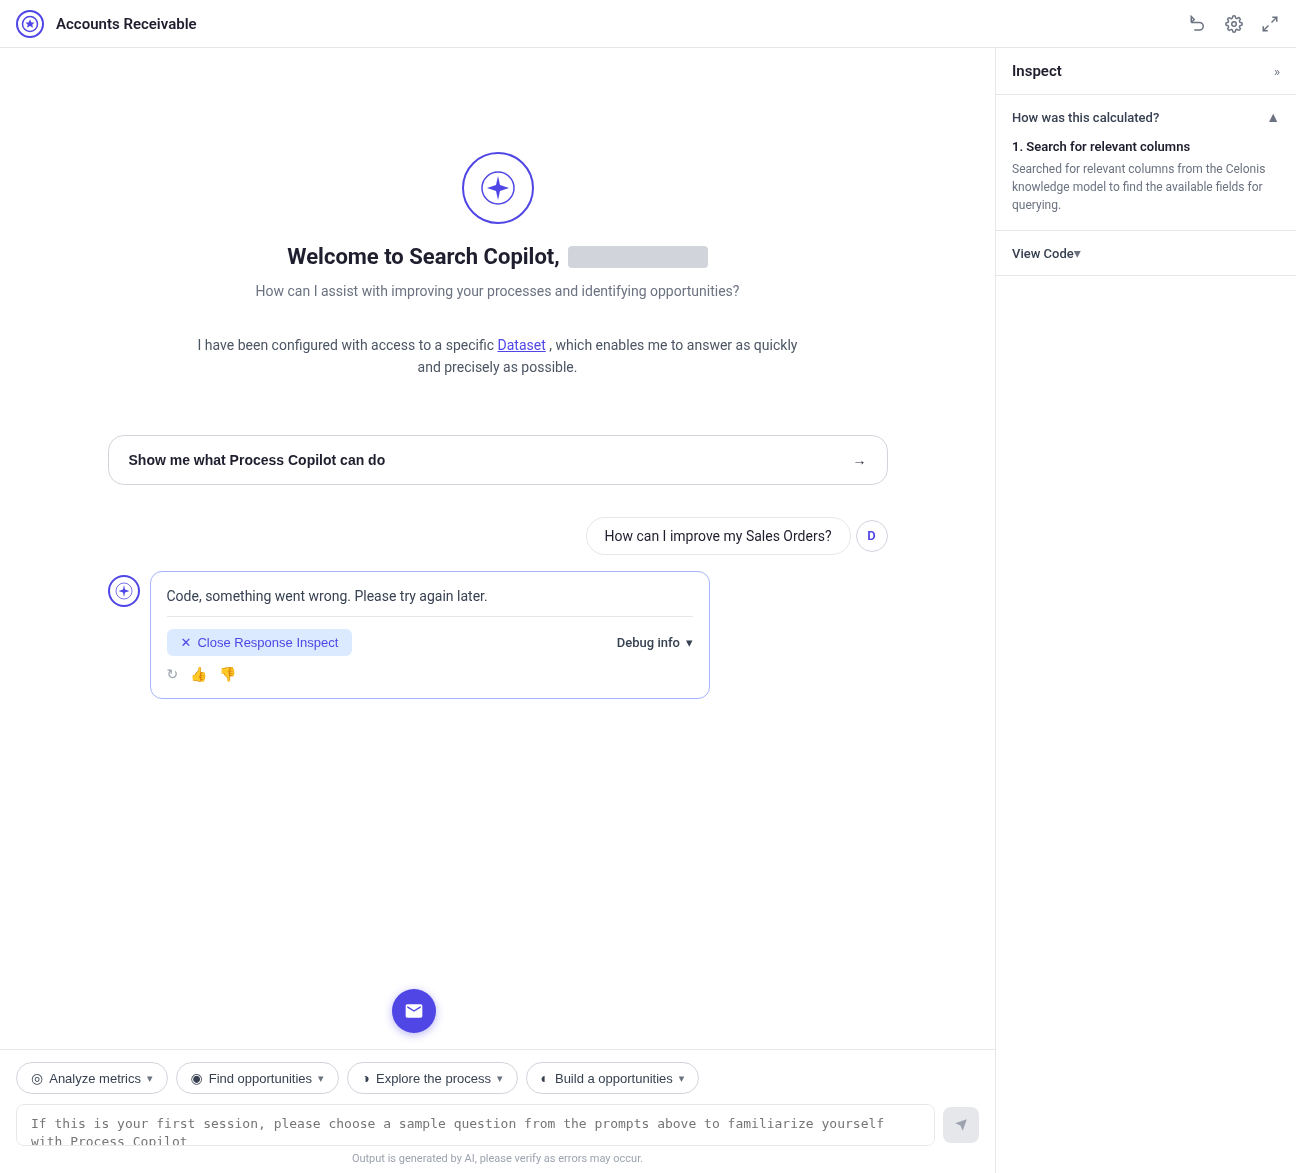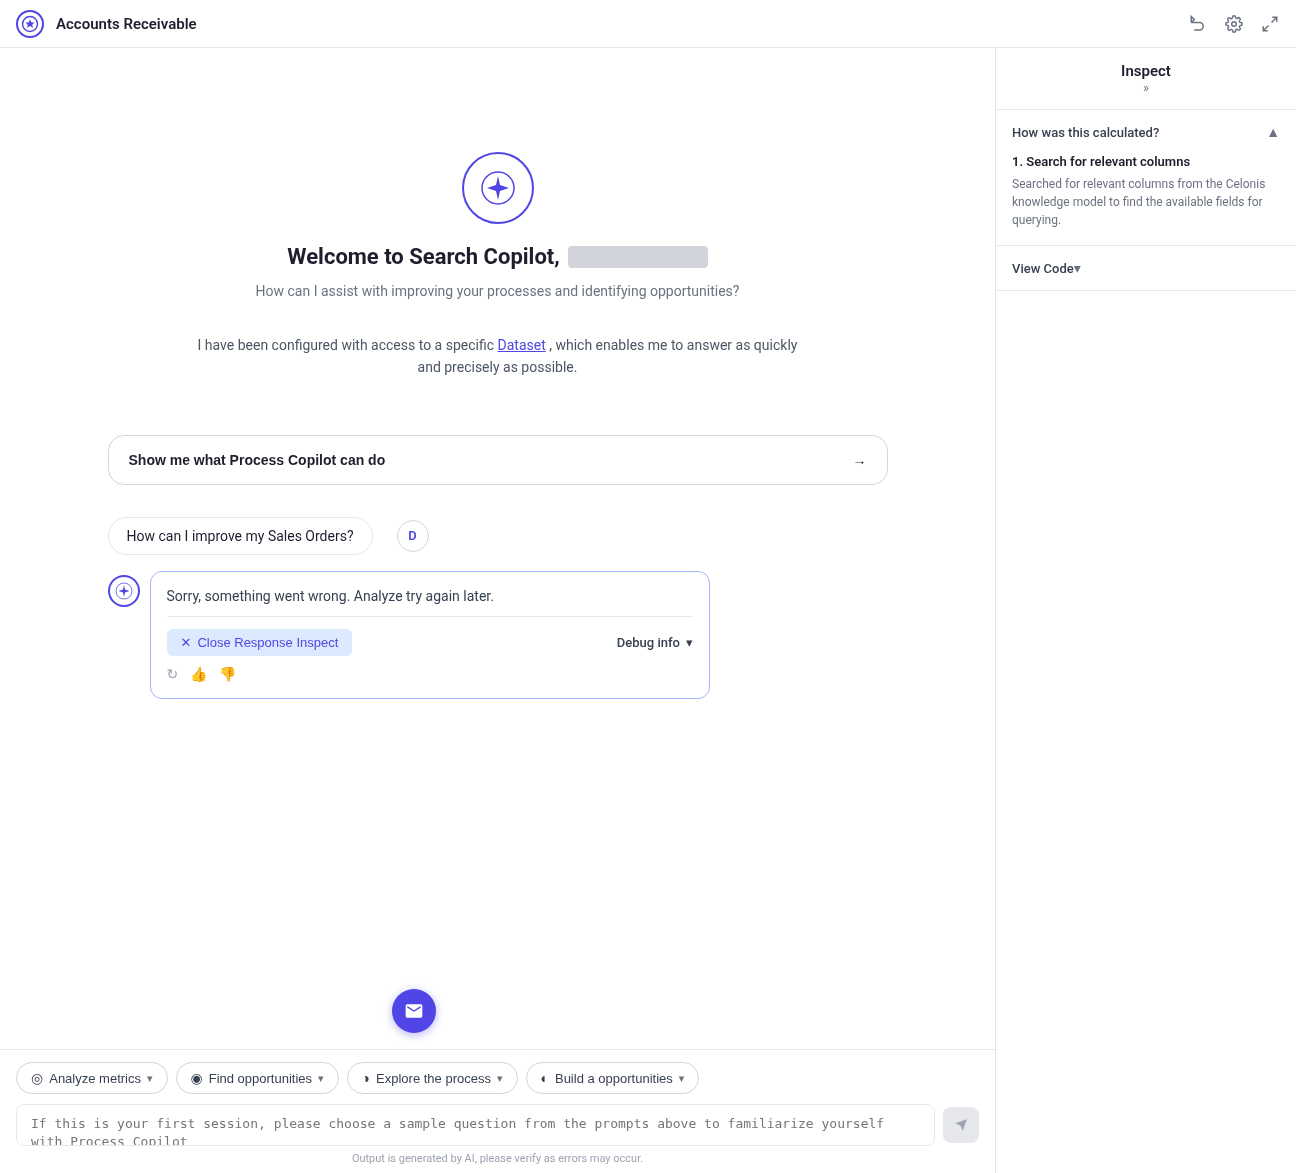--- a/index.html
+++ b/index.html
@@ -58,21 +58,21 @@
       width: 100%; max-width: 780px; border: 1px solid #d1d5db; border-radius: 16px;
       padding: 16px 20px; display: flex; align-items: center; justify-content: space-between;
       cursor: pointer; background: #fff; margin-top: 24px;
       font-size: 14px; font-weight: 600; color: #1e1e2e; text-align: center;
     }
 
     
     .messages-area { width: 100%; max-width: 780px; margin-top: 32px; }
 
     
-    .user-message { display: flex; align-items: center; gap: 24px; margin-bottom: 16px; }
+    .user-message { display: flex; justify-content: flex-end; align-items: center; gap: 5px; margin-bottom: 16px; }
     .user-bubble {
       border: 1px solid #e5e7eb; border-radius: 20px; padding: 10px 18px;
       font-size: 14px; color: #1e1e2e; background: #fff;
     }
     .user-avatar {
       width: 32px; height: 32px; border-radius: 50%; border: 1px solid #d1d5db;
       display: flex; align-items: center; justify-content: center;
       font-size: 13px; font-weight: 600; color: #4f46e5; background: #fff;
     }
 
@@ -126,21 +126,21 @@
     }
     .send-btn {
       width: 36px; height: 36px; border-radius: 8px; background: #e5e7eb;
       border: none; display: flex; align-items: center; justify-content: center;
       cursor: pointer; color: #9ca3af;
     }
     .ai-disclaimer { text-align: center; font-size: 11px; color: #9ca3af; margin-top: 6px; }
 
     
     .right-panel { width: 300px; flex-shrink: 0; display: flex; flex-direction: column; background: #fff; }
-    .panel-header { display: flex; align-items: center; justify-content: space-between; padding: 14px 16px; border-bottom: 1px solid #e5e7eb; flex-direction: column; }
+    .panel-header { display: flex; align-items: center; justify-content: space-between; padding: 14px 16px; border-bottom: 1px solid #e5e7eb; }
     .panel-title { font-size: 15px; font-weight: 600; color: #1e1e2e; }
     .panel-expand { color: #6b7280; cursor: pointer; font-size: 13px; }
 
     .panel-section { border-bottom: 1px solid #e5e7eb; }
     .panel-section-header {
       display: flex; align-items: center; justify-content: space-between;
       padding: 14px 16px; cursor: pointer;
     }
     .panel-section-title { font-size: 13px; color: #374151; font-weight: 500; }
     .panel-section-toggle { color: #6b7280; font-size: 14px; }
@@ -229,21 +229,21 @@
         </div>
 
         <div class="bot-message">
           <div class="bot-icon-small">
             <svg width="18" height="18" viewBox="0 0 36 36" fill="none">
               <path d="M18 6 L20 15 L29 18 L20 21 L18 30 L16 21 L7 18 L16 15 Z" fill="#4f46e5"></path>
               <circle cx="18" cy="18" r="16" stroke="#4f46e5" stroke-width="1.5" fill="none"></circle>
             </svg>
           </div>
           <div class="bot-bubble">
-            <p class="bot-error-text">Sorry, something went wrong. Analyze try again later.</p>
+            <p class="bot-error-text">Code, something went wrong. Please try again later.</p>
             <div class="bot-bubble-footer">
               <div style="display:flex; align-items:center; gap:16px;">
                 <button class="close-inspect-btn">
                   <span style="font-size:13px;">✕</span>
                   <span>Close Response Inspect</span>
                 </button>
               </div>
               <div style="display:flex; align-items:center; gap:8px;text-align:center;">
                 <div class="debug-info-btn">
                   <span>Debug info</span>

